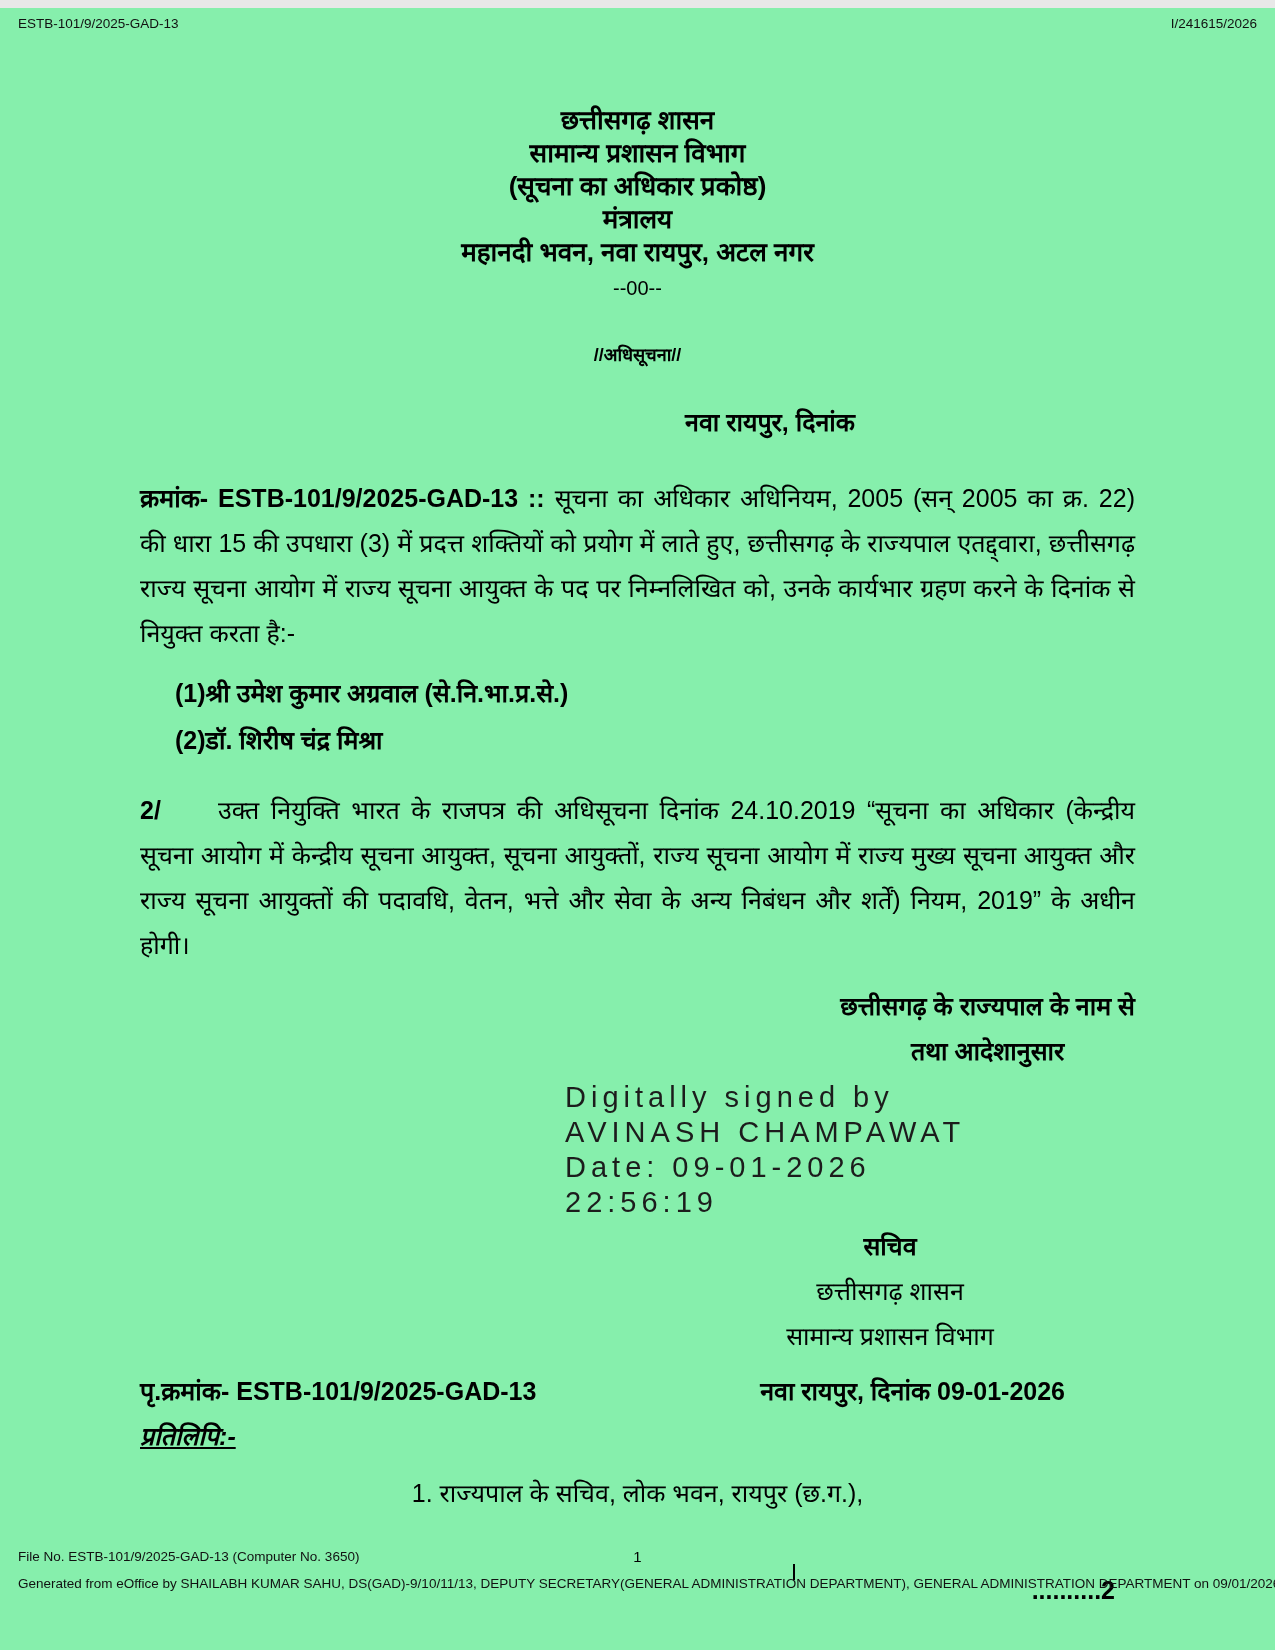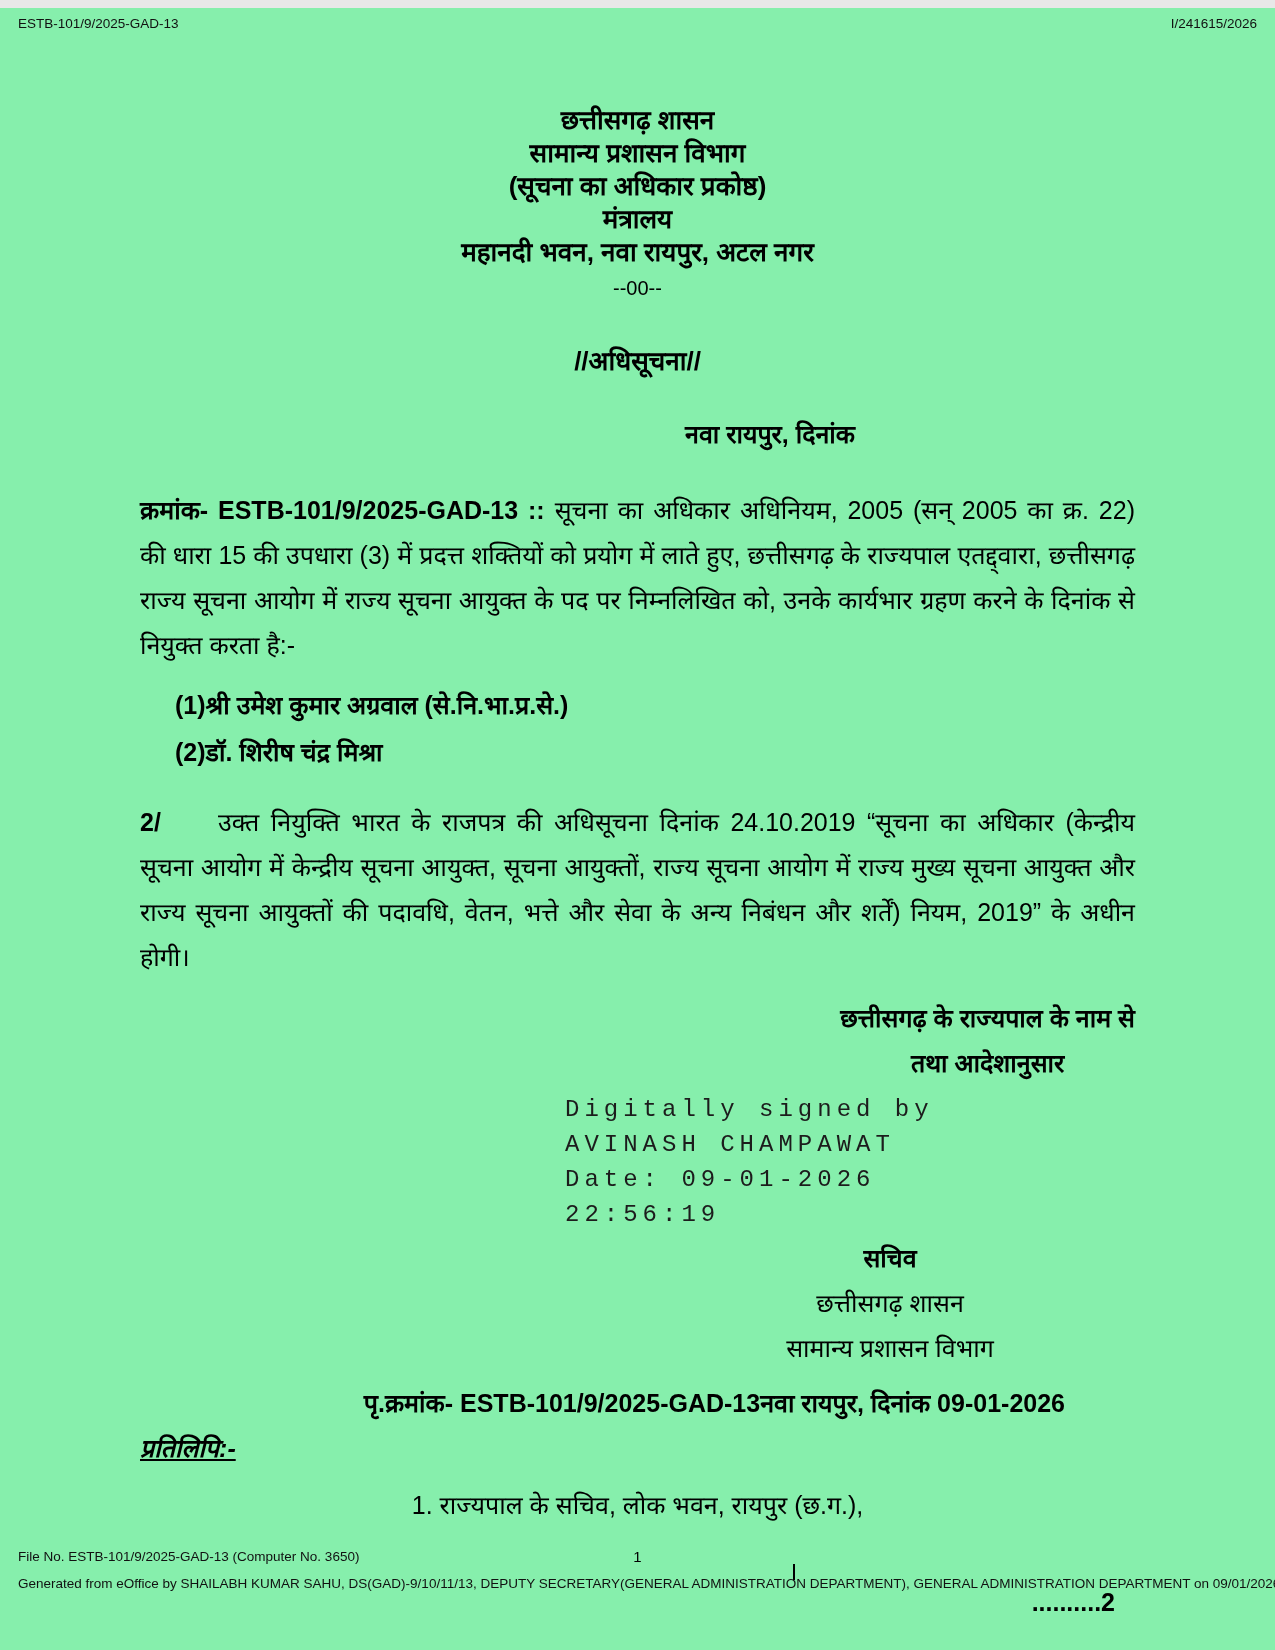--- a/index.html
+++ b/index.html
@@ -22,21 +22,21 @@
   .letterhead{
     margin-top:96px;
     text-align:center;
     font-weight:bold;
     font-size:26px;line-height:33px;
   }
   .separator{
     text-align:center;font-weight:normal;font-size:20px;margin-top:8px;
   }
   .notif-title{
-    text-align:center;font-weight:bold;font-size:26px;margin-top:42px;
+    text-align:center;font-weight:bold;font-size:18px;margin-top:42px;
   }
   .place-date{
     margin-top:38px;margin-left:685px;
     width:fit-content;font-weight:bold;font-size:25px;
   }
   
   .para{
     margin:38px 140px 0 140px;
     font-size:25px;line-height:45px;
     text-align:justify;
@@ -53,32 +53,32 @@
     font-weight:bold;display:inline-block;width:78px;
   }
   .by-order{
     margin-top:16px;margin-left:auto;margin-right:140px;
     width:fit-content;
     font-weight:bold;font-size:25px;line-height:45px;
   }
   .by-order .centered{text-align:center;}
   .digi-sign{
     margin-top:6px;margin-left:565px;
-    font-family:Liberation Mono, monospace;
-    font-size:24px;line-height:35px;letter-spacing:5px;
+    font-family:Liberation Sans, sans-serif;
+    font-size:29px;line-height:35px;letter-spacing:5px;
     color:#1c1c1c;
   }
   .secretary-block{
     margin-top:4px;margin-left:645px;width:490px;
     text-align:center;
     font-size:25px;line-height:45px;
   }
   .secretary-block .desig{font-weight:bold;}
   .endorsement-row{
-    display:flex;justify-content:flex-end;
+    display:flex;justify-content:space-between;
     margin:10px 210px 0 140px;
     font-weight:bold;font-size:25px;line-height:45px;
   }
   .copy-label{
     margin-left:140px;
     font-weight:bold;font-size:25px;line-height:45px;
     text-decoration:underline;
     width:fit-content;
     font-style:italic;
   }

